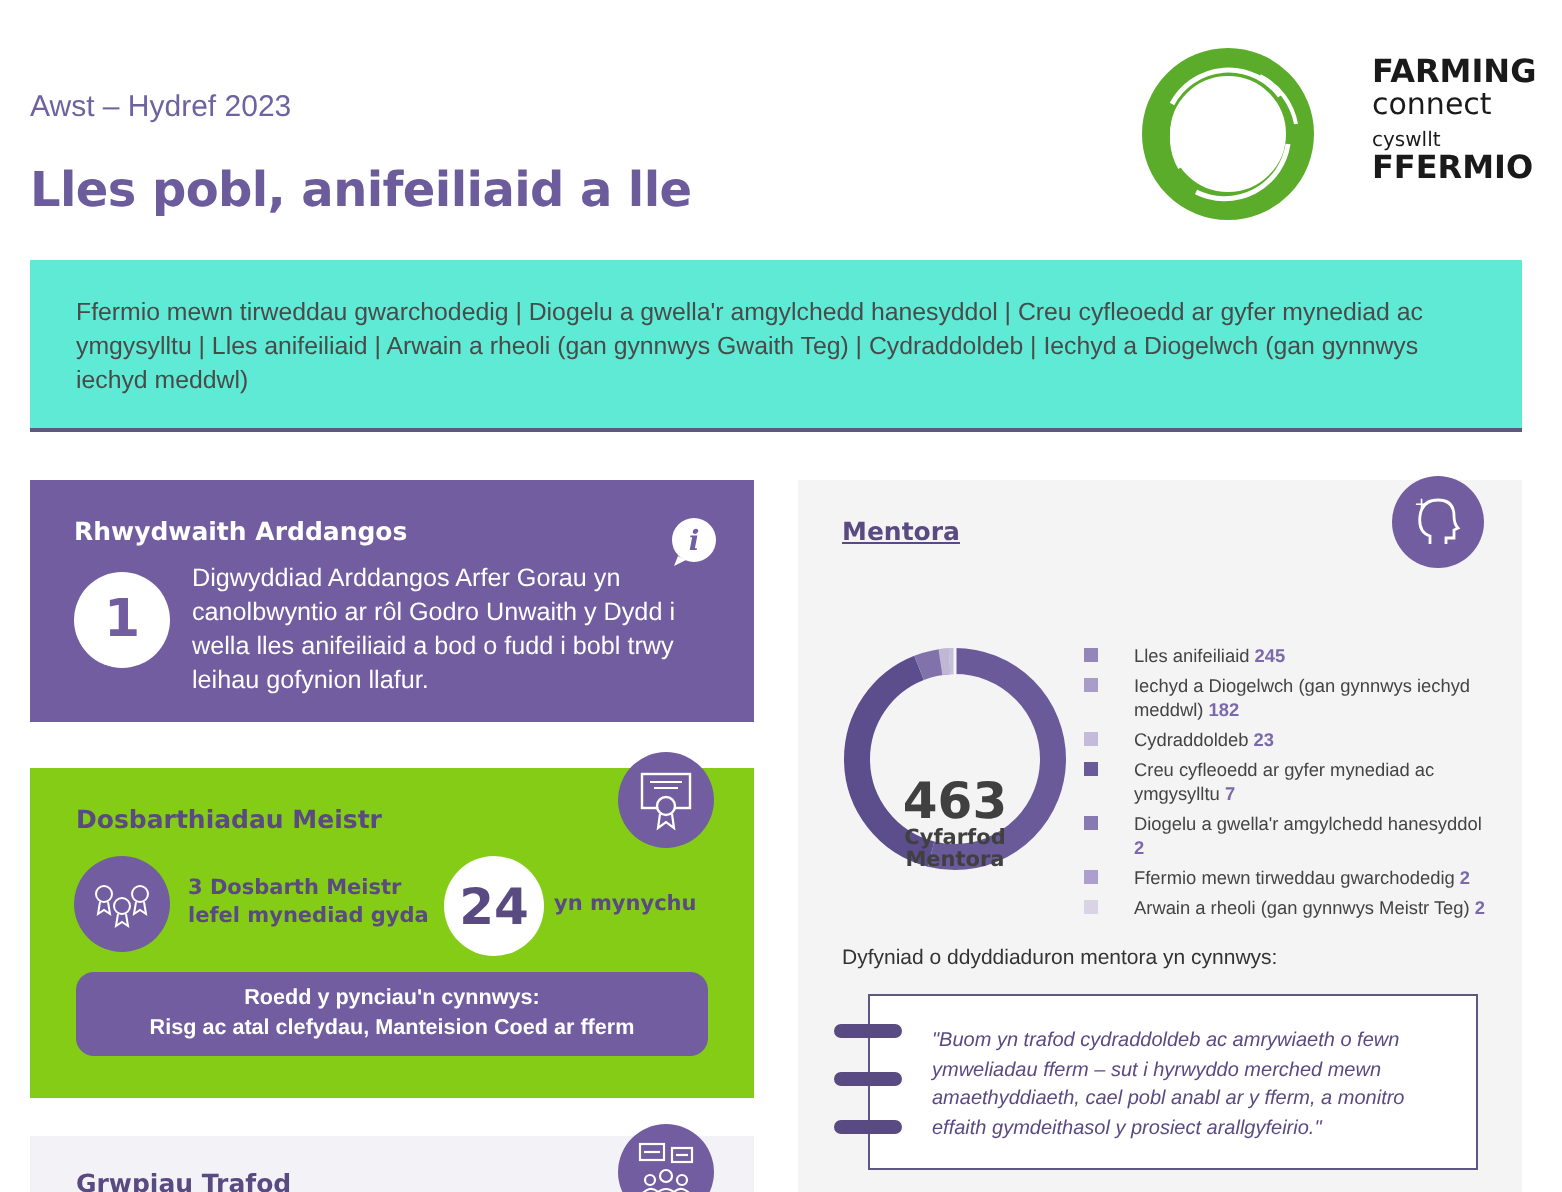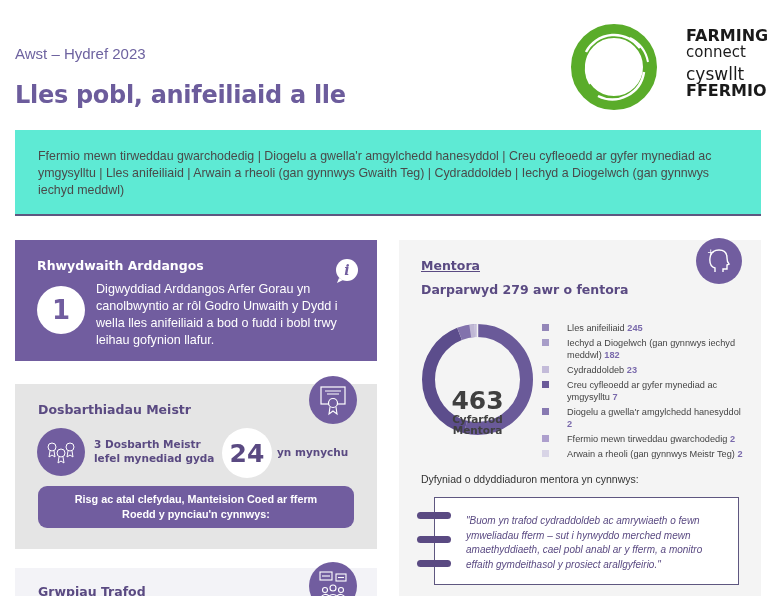--- a/index.html
+++ b/index.html
@@ -3,29 +3,29 @@
 <meta charset="utf-8">
 <style>
   * { box-sizing: border-box; margin: 0; padding: 0; }
   body { width: 781px; height: 596px; overflow: hidden; background: #ffffff; font-family: "DejaVu Sans", sans-serif; position: relative; color: #3a3a3a; }
   .subtitle { position: absolute; left: 15px; top: 45px; font-size: 15px; color: #6e63a0; font-family: "Liberation Sans", sans-serif; }
   .title { position: absolute; left: 15px; top: 81px; font-size: 24px; font-weight: bold; color: #6c5c9c; font-family: "DejaVu Sans", sans-serif; letter-spacing: -0.3px; }
   .logo { position: absolute; left: 568px; top: 22px; width: 200px; height: 90px; }
   .logo-text { position: absolute; left: 104px; top: 6px; font-family: "DejaVu Sans", sans-serif; color: #1a1a1a; line-height: 1; margin-left: 14px; }
   .logo-text .b { font-weight: bold; font-size: 16px; display: block; }
   .logo-text .n { font-size: 15px; display: block; margin-top: 1px; }
-  .logo-text .n2 { font-size: 17px; display: block; margin-top: 6px; }
+  .logo-text .n2 { font-size: 10px; display: block; margin-top: 6px; }
   .logo-text .b2 { font-weight: bold; font-size: 16px; display: block; margin-top: 0px; }
   .topics { position: absolute; left: 15px; top: 130px; width: 746px; height: 86px; background: #5eead4; border-bottom: 2px solid #5e5780; padding: 18px 22px 0 23px; font-size: 12.4px; line-height: 17px; color: #4a4a4a; font-family: "Liberation Sans", sans-serif; }
   .card1 { position: absolute; left: 15px; top: 240px; width: 362px; height: 121px; background: #715d9f; color: #fff; }
   .card1 h3 { position: absolute; left: 22px; top: 18px; font-size: 12.5px; font-weight: bold; font-family: "DejaVu Sans", sans-serif; }
   .num-circle { position: absolute; left: 22px; top: 46px; width: 48px; height: 48px; border-radius: 50%; background: #fff; color: #715d9f; font-size: 26px; font-weight: bold; display: flex; align-items: center; justify-content: center; }
   .card1 p { position: absolute; left: 81px; top: 41px; width: 270px; font-size: 12.6px; line-height: 17px; font-family: "Liberation Sans", sans-serif; }
   .info-icon { position: absolute; left: 319px; top: 18px; width: 26px; height: 26px; }
-  .card2 { position: absolute; left: 15px; top: 384px; width: 362px; height: 165px; background: #e5e5e5; }
+  .card2 { position: absolute; left: 15px; top: 384px; width: 362px; height: 165px; background: #84cc16; }
   .card2 h3 { position: absolute; left: 23px; top: 18px; font-size: 12.5px; font-weight: bold; color: #5a4a82; }
   .badge-icon { position: absolute; left: 294px; top: -8px; width: 48px; height: 48px; border-radius: 50%; background: #715d9f; }
   .awards-icon { position: absolute; left: 22px; top: 44px; width: 48px; height: 48px; border-radius: 50%; background: #715d9f; }
   .mc-text { position: absolute; left: 79px; top: 53px; font-size: 10.5px; font-weight: bold; color: #5a4a82; line-height: 14px; }
   .mc-num { position: absolute; left: 207px; top: 44px; width: 50px; height: 50px; border-radius: 50%; background: #fff; color: #5a4a82; font-size: 25px; font-weight: bold; display: flex; align-items: center; justify-content: center; }
   .mc-attend { position: absolute; left: 262px; top: 62px; font-size: 10.5px; font-weight: bold; color: #5a4a82; }
   .topics-box { position: absolute; left: 23px; top: 102px; width: 316px; height: 42px; background: #715d9f; border-radius: 9px; color: #fff; text-align: center; font-size: 10.8px; line-height: 15px; padding-top: 6px; font-family: "Liberation Sans", sans-serif; font-weight: bold; }
   .card3 { position: absolute; left: 15px; top: 568px; width: 362px; height: 40px; background: #f3f3f7; }
   .card3 h3 { position: absolute; left: 23px; top: 16px; font-size: 12.5px; font-weight: bold; color: #5a4a82; }
   .chat-icon { position: absolute; left: 294px; top: -6px; width: 48px; height: 48px; border-radius: 50%; background: #715d9f; }
@@ -103,22 +103,22 @@
       </g>
     </svg>
   </div>
   <div class="mc-text">
     <div>3 Dosbarth Meistr</div>
     <div>lefel mynediad gyda</div>
   </div>
   <div class="mc-num">24</div>
   <div class="mc-attend">yn mynychu</div>
   <div class="topics-box">
+    <div>Roedd y pynciau'n cynnwys:</div>
     <div>Risg ac atal clefydau, Manteision Coed ar fferm</div>
-    <div>Roedd y pynciau'n cynnwys:</div>
   </div>
 </div>
 
 <div class="card3">
   <h3>Grwpiau Trafod</h3>
   <div class="chat-icon">
     <svg width="48" height="48" viewBox="0 0 48 48">
       <g fill="none" stroke="#fff" stroke-width="1.1">
         <rect x="11" y="10" width="12" height="8"></rect>
           <line x1="13" y1="14" x2="21" y2="14"></line>
@@ -136,21 +136,20 @@
 </div>
 
 <div class="mentor">
   <h3>Mentora</h3>
   <div class="head-icon">
     <svg width="46" height="46" viewBox="0 0 46 46">
       <path d="M19 34 L19 30 Q13 28 14 20 Q15 12 23 12 Q31 12 31 20 Q31 24 33 26 L31 27 L31 31 L27 31 L27 34" fill="none" stroke="#fff" stroke-width="1.4"></path>
       <text x="11" y="17" font-size="9" fill="#fff" font-family="DejaVu Sans, sans-serif">+</text>
     </svg>
   </div>
-  <h4>Darparwyd 279 awr o fentora</h4>
 
   <svg class="donut" viewBox="0 0 113 113">
 
     <circle cx="56.5" cy="56.5" r="49" fill="none" stroke="#6a5a99" stroke-width="13" stroke-dasharray="165.8 142" transform="rotate(-90 56.5 56.5)"></circle>
     <circle cx="56.5" cy="56.5" r="49" fill="none" stroke="#5c4d8c" stroke-width="13" stroke-dasharray="0 165.8 123.2 999" transform="rotate(-90 56.5 56.5)"></circle>
     <circle cx="56.5" cy="56.5" r="49" fill="none" stroke="#8272ac" stroke-width="13" stroke-dasharray="0 289 15.6 999" transform="rotate(-90 56.5 56.5)"></circle>
     <circle cx="56.5" cy="56.5" r="49" fill="none" stroke="#9a8ec0" stroke-width="13" stroke-dasharray="0 304.6 4.7 999" transform="rotate(-90 56.5 56.5)"></circle>
     <circle cx="56.5" cy="56.5" r="49" fill="none" stroke="#d8d4e6" stroke-width="13" stroke-dasharray="0 300 8 999" transform="rotate(-90 56.5 56.5)" opacity="0.7"></circle>
     <line x1="56.5" y1="0" x2="56.5" y2="14" stroke="#f4f4f4" stroke-width="1.5"></line>
   </svg>

